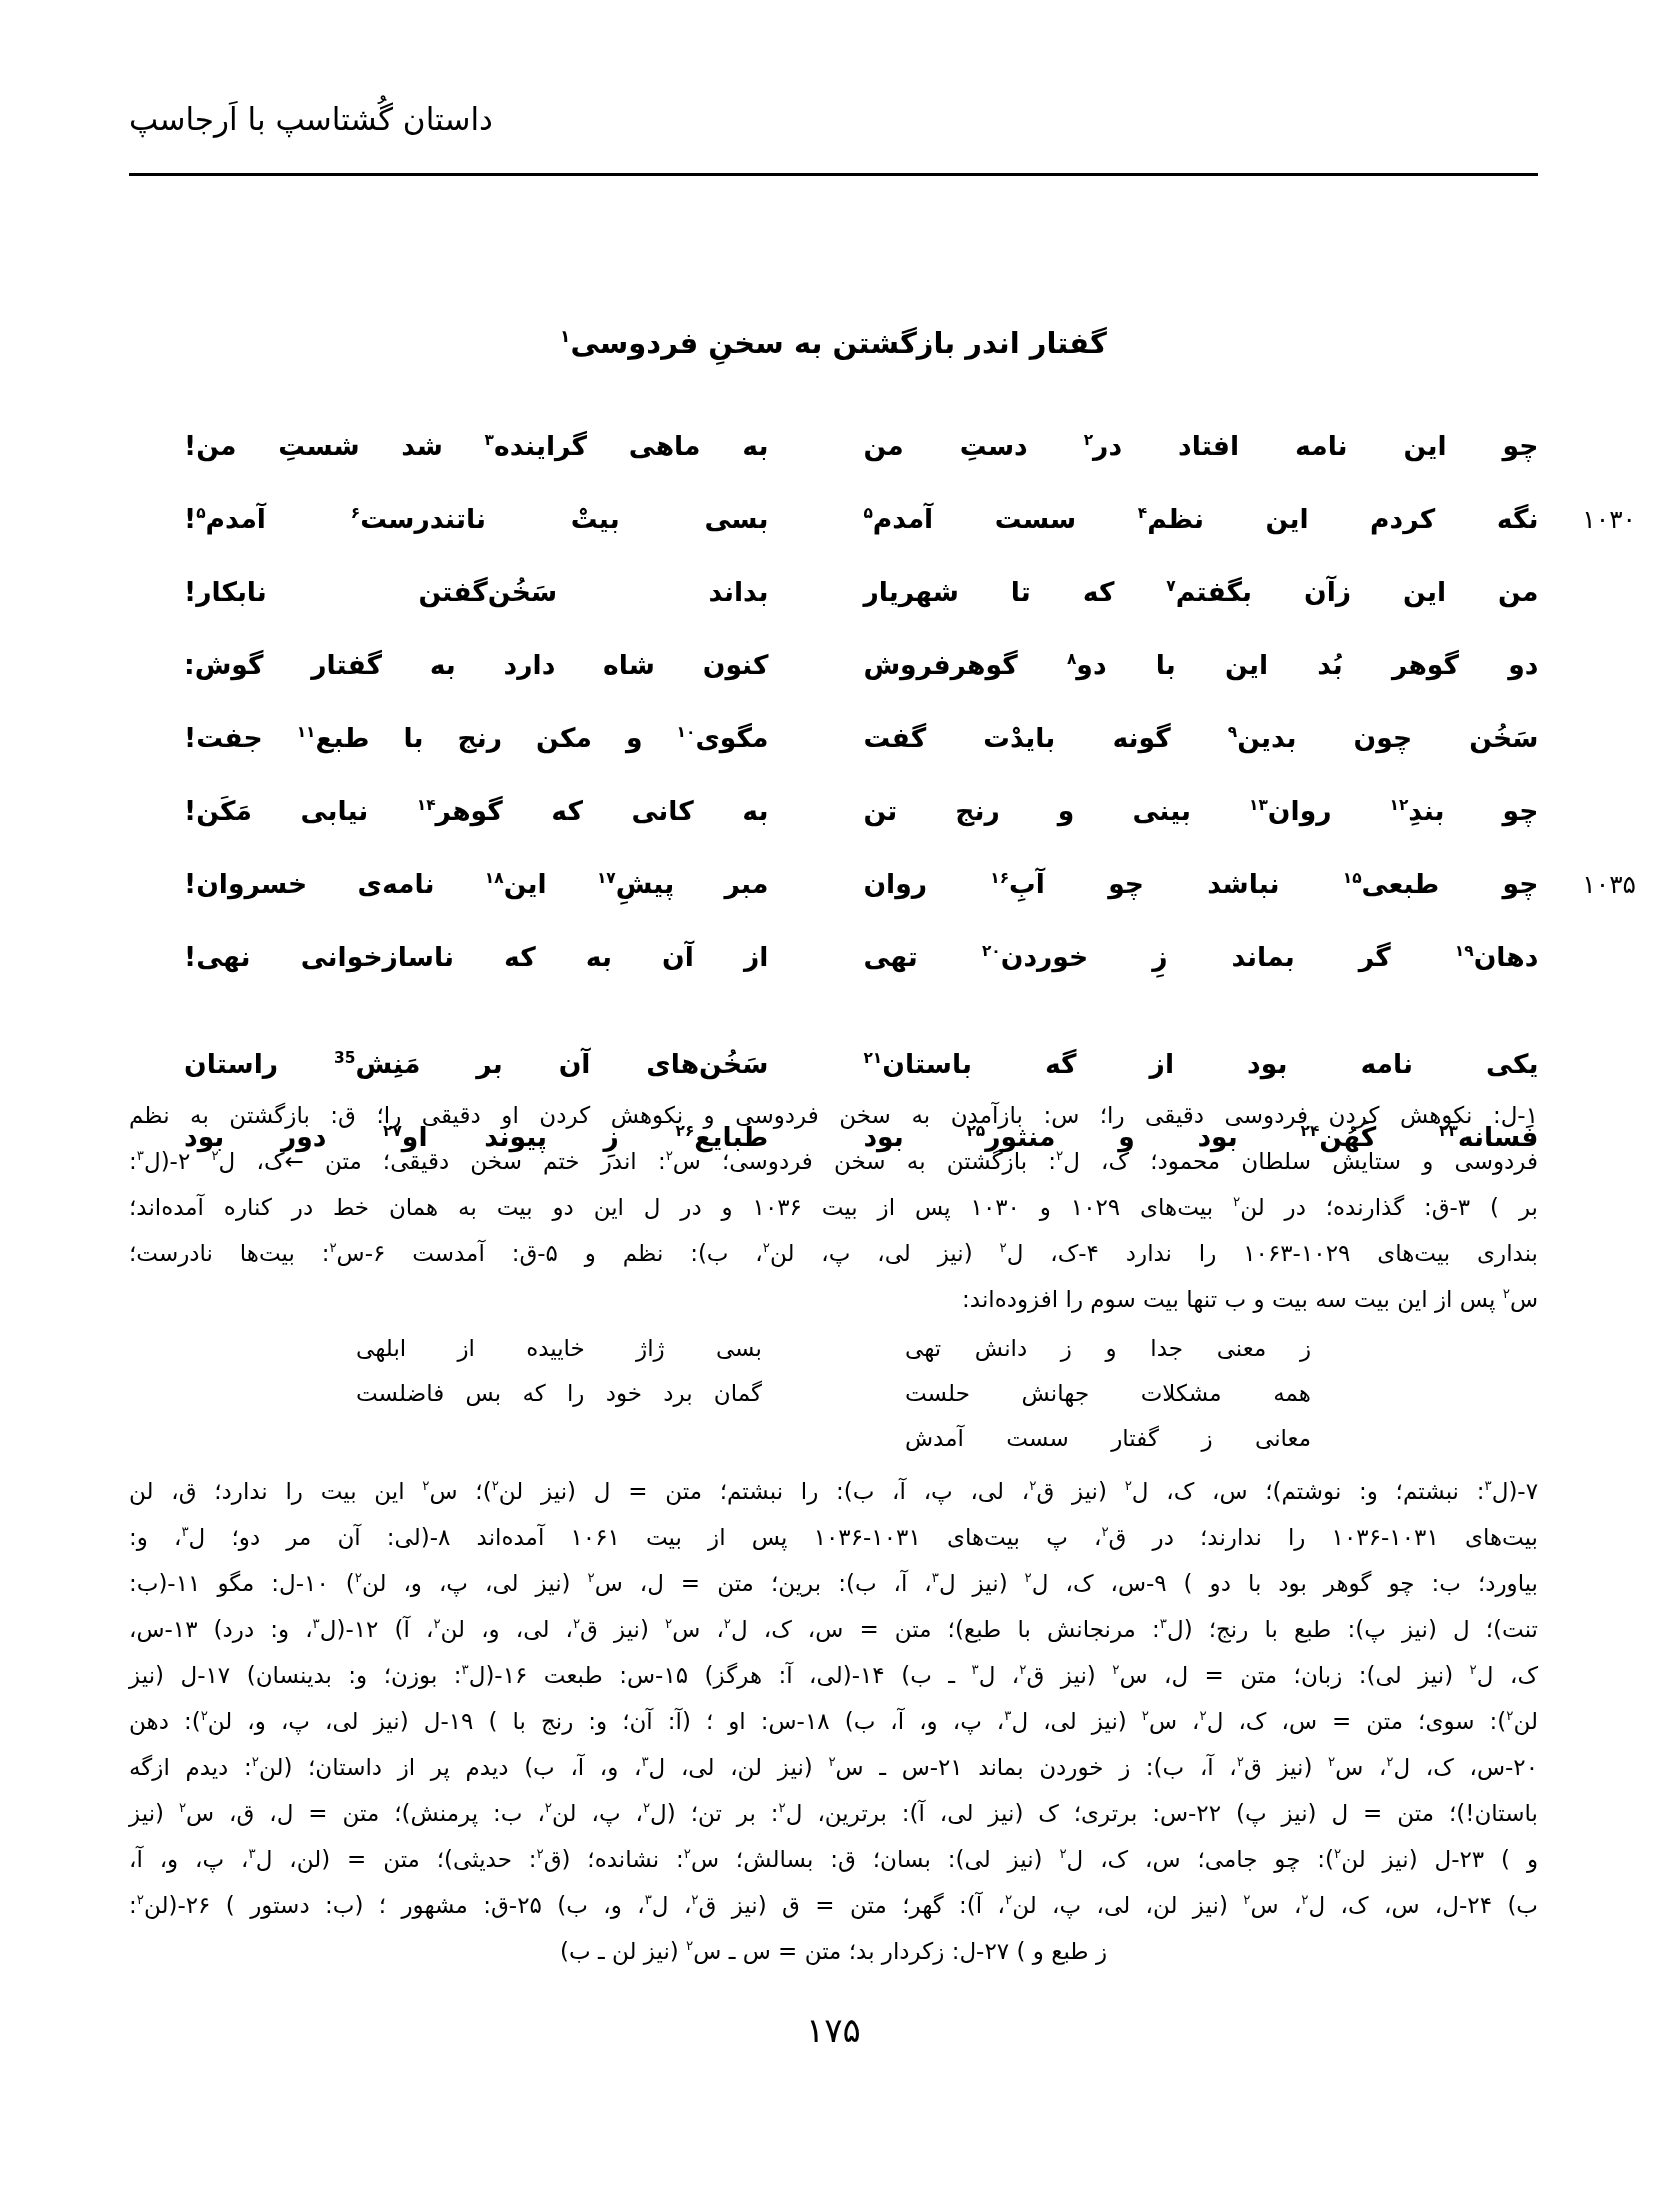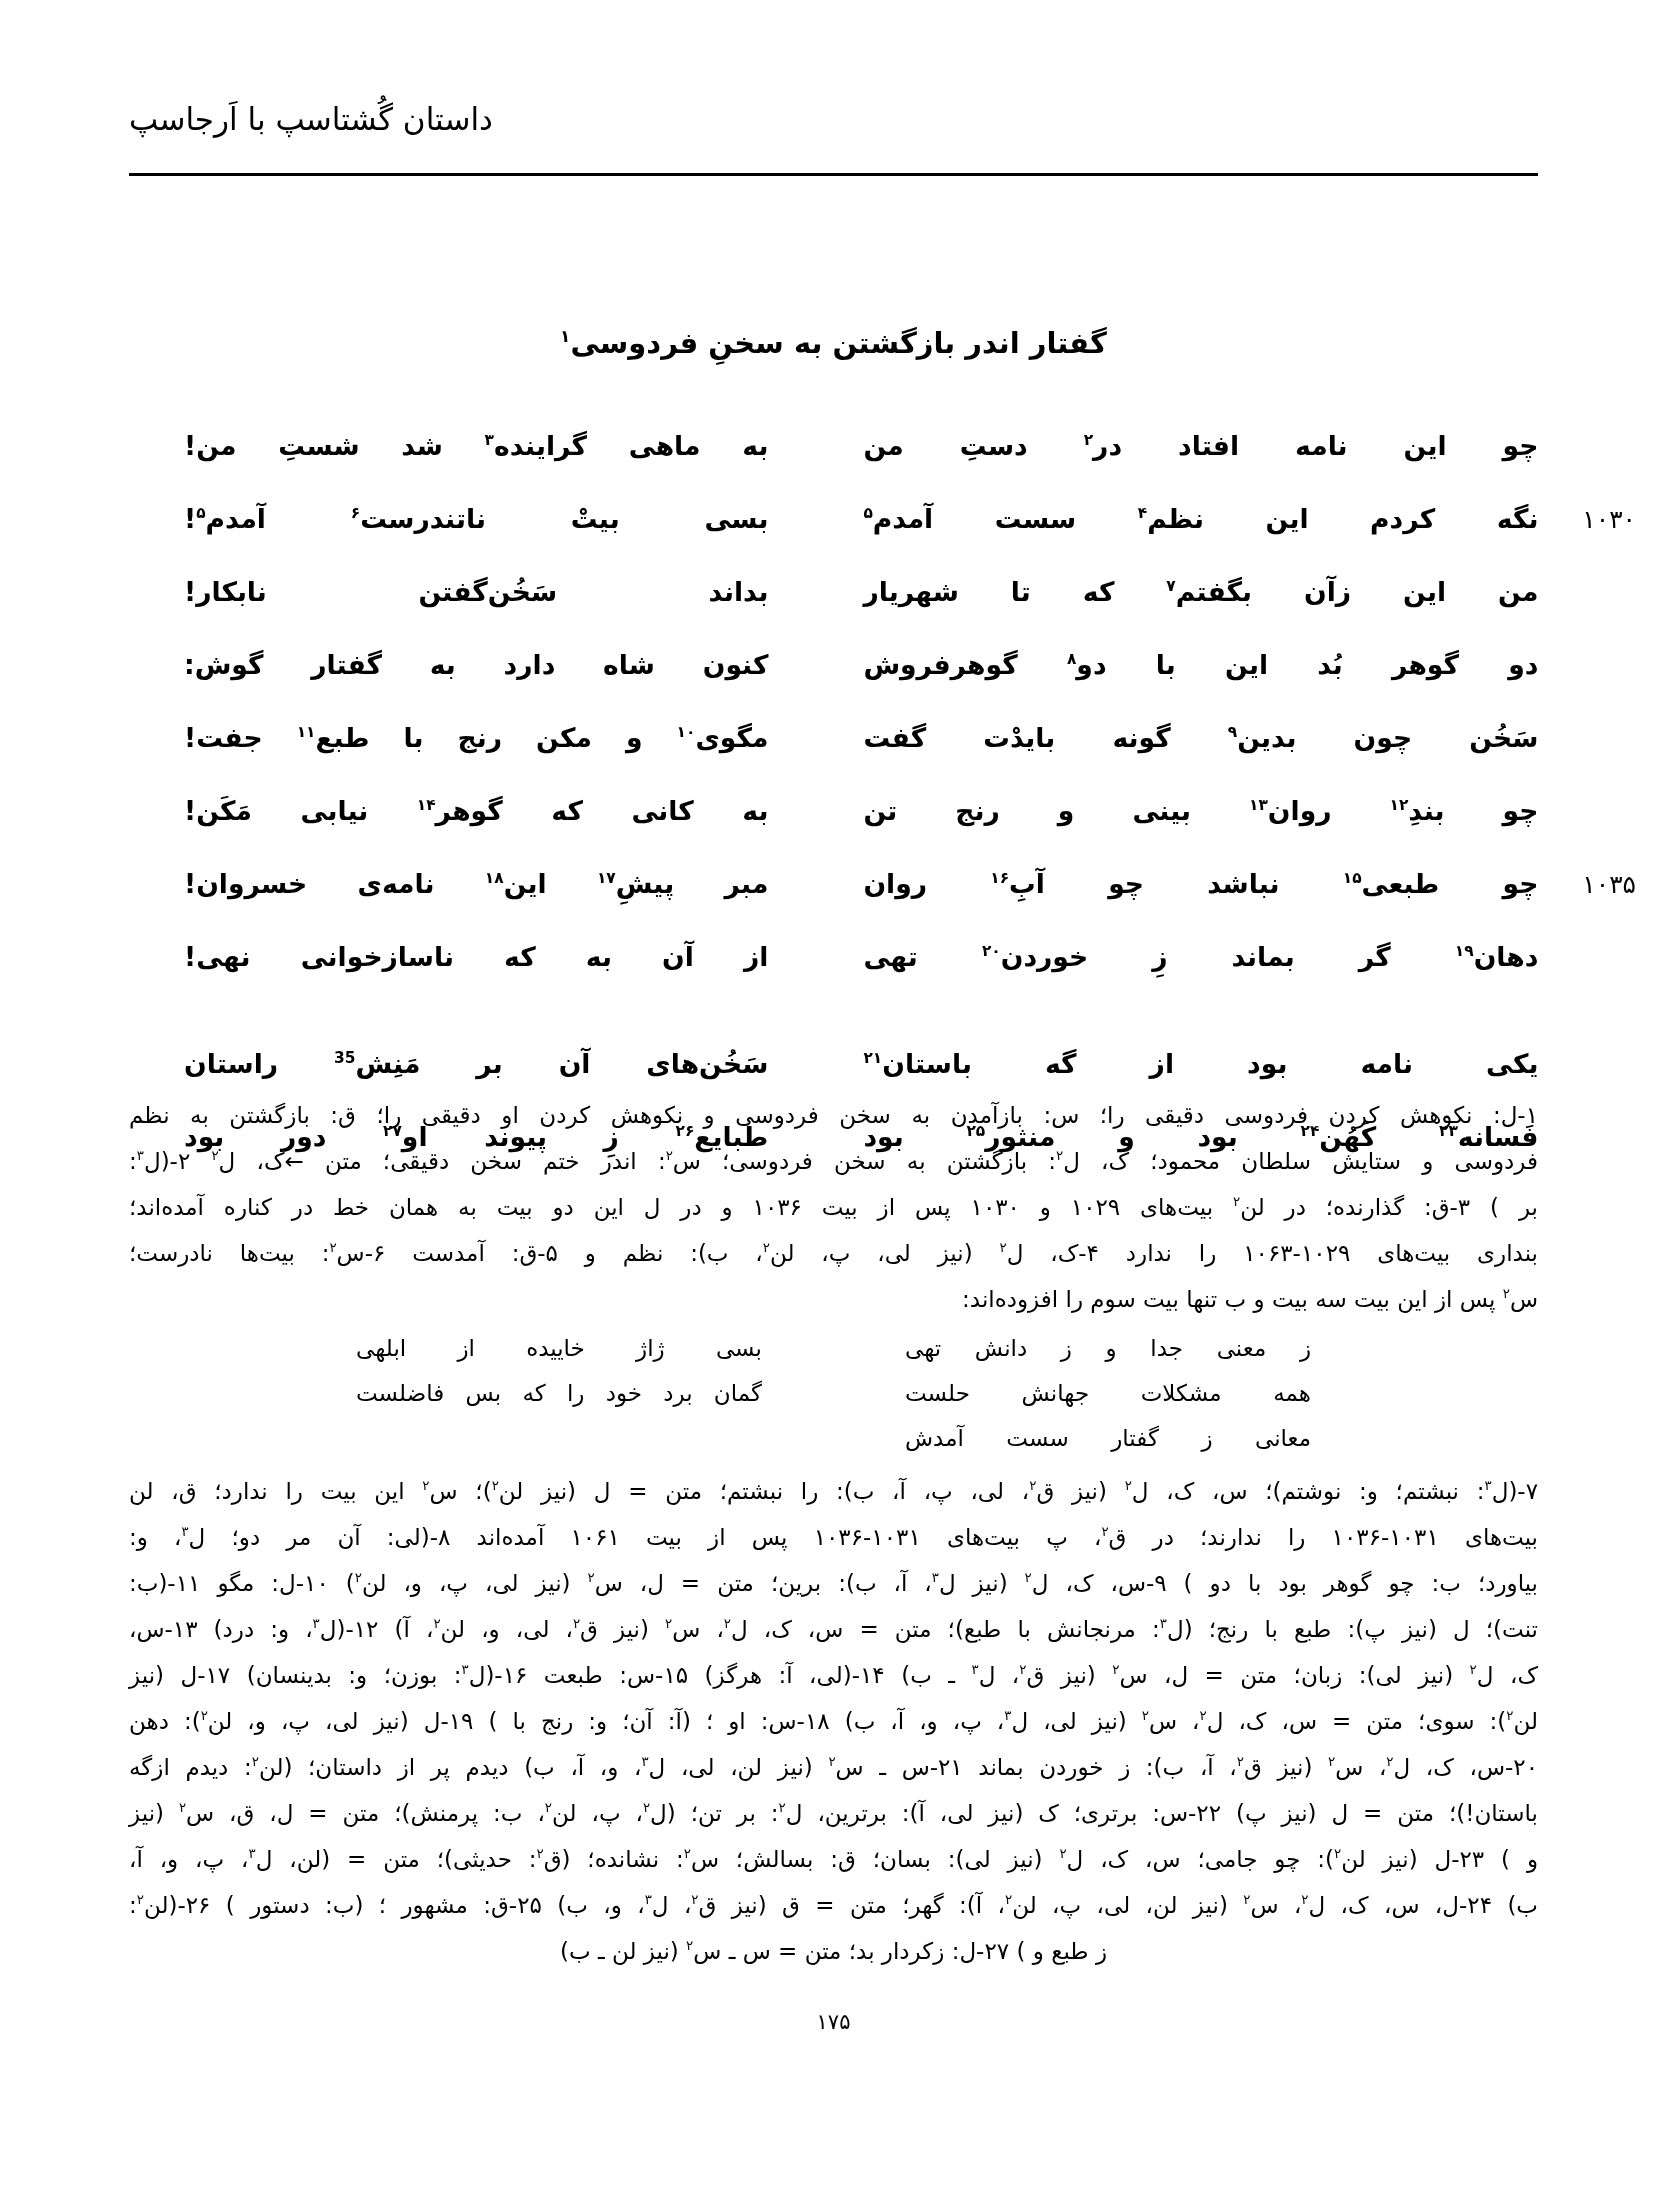--- a/index.html
+++ b/index.html
@@ -52,21 +52,21 @@
   .ap-natural{text-align:right; text-align-last:right;}
   .ap-center{text-align:center; text-align-last:center;}
 
   
   .inner-verses{width:955px; margin:4.1px auto 6.8px auto;}
   .iv-row{display:flex; justify-content:space-between; line-height:45px;}
   .iv-hemi{width:406px; text-align:justify; text-align-last:justify;}
 
   .page-number{
     position:absolute; top:2010px; left:130px; width:1409px;
-    text-align:center; font-size:21px;
+    text-align:center; font-size:34px;
   }
 </style>
 </head>
 <body>
 
 <div class="page">
 
   <div class="running-title">داستان گُشتاسپ با اَرجاسپ</div>
   <div class="header-rule"></div>
 

